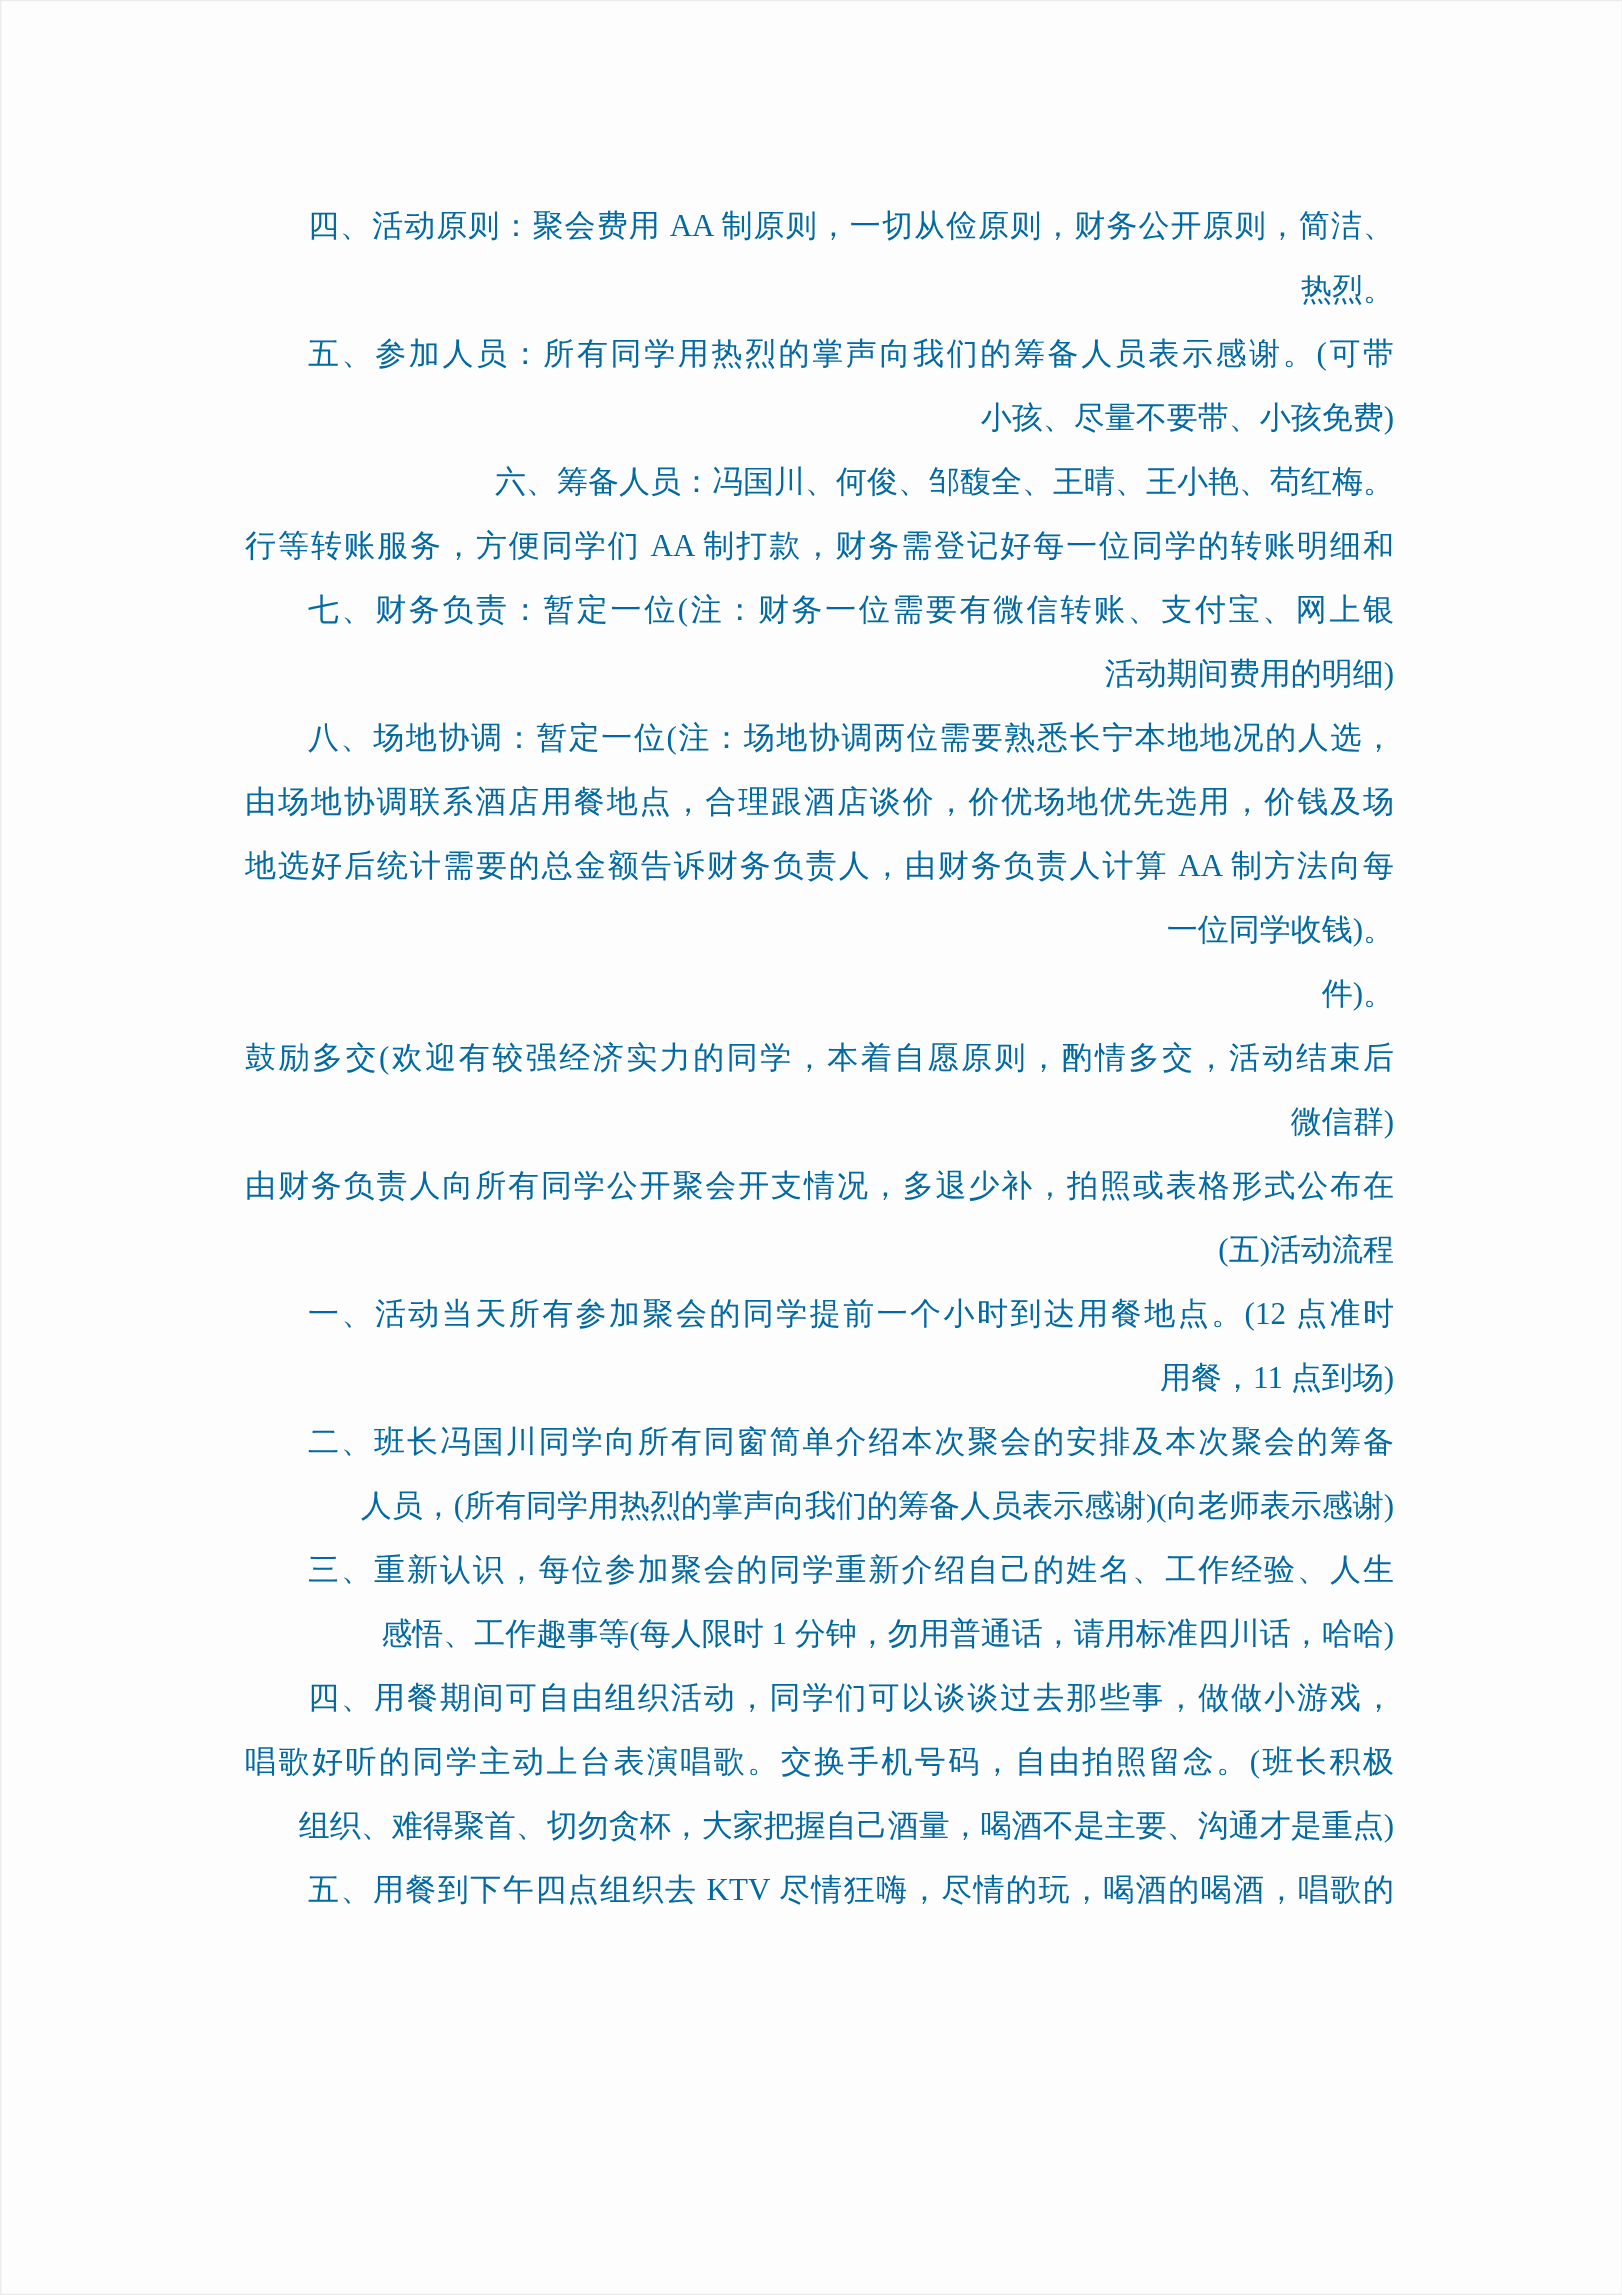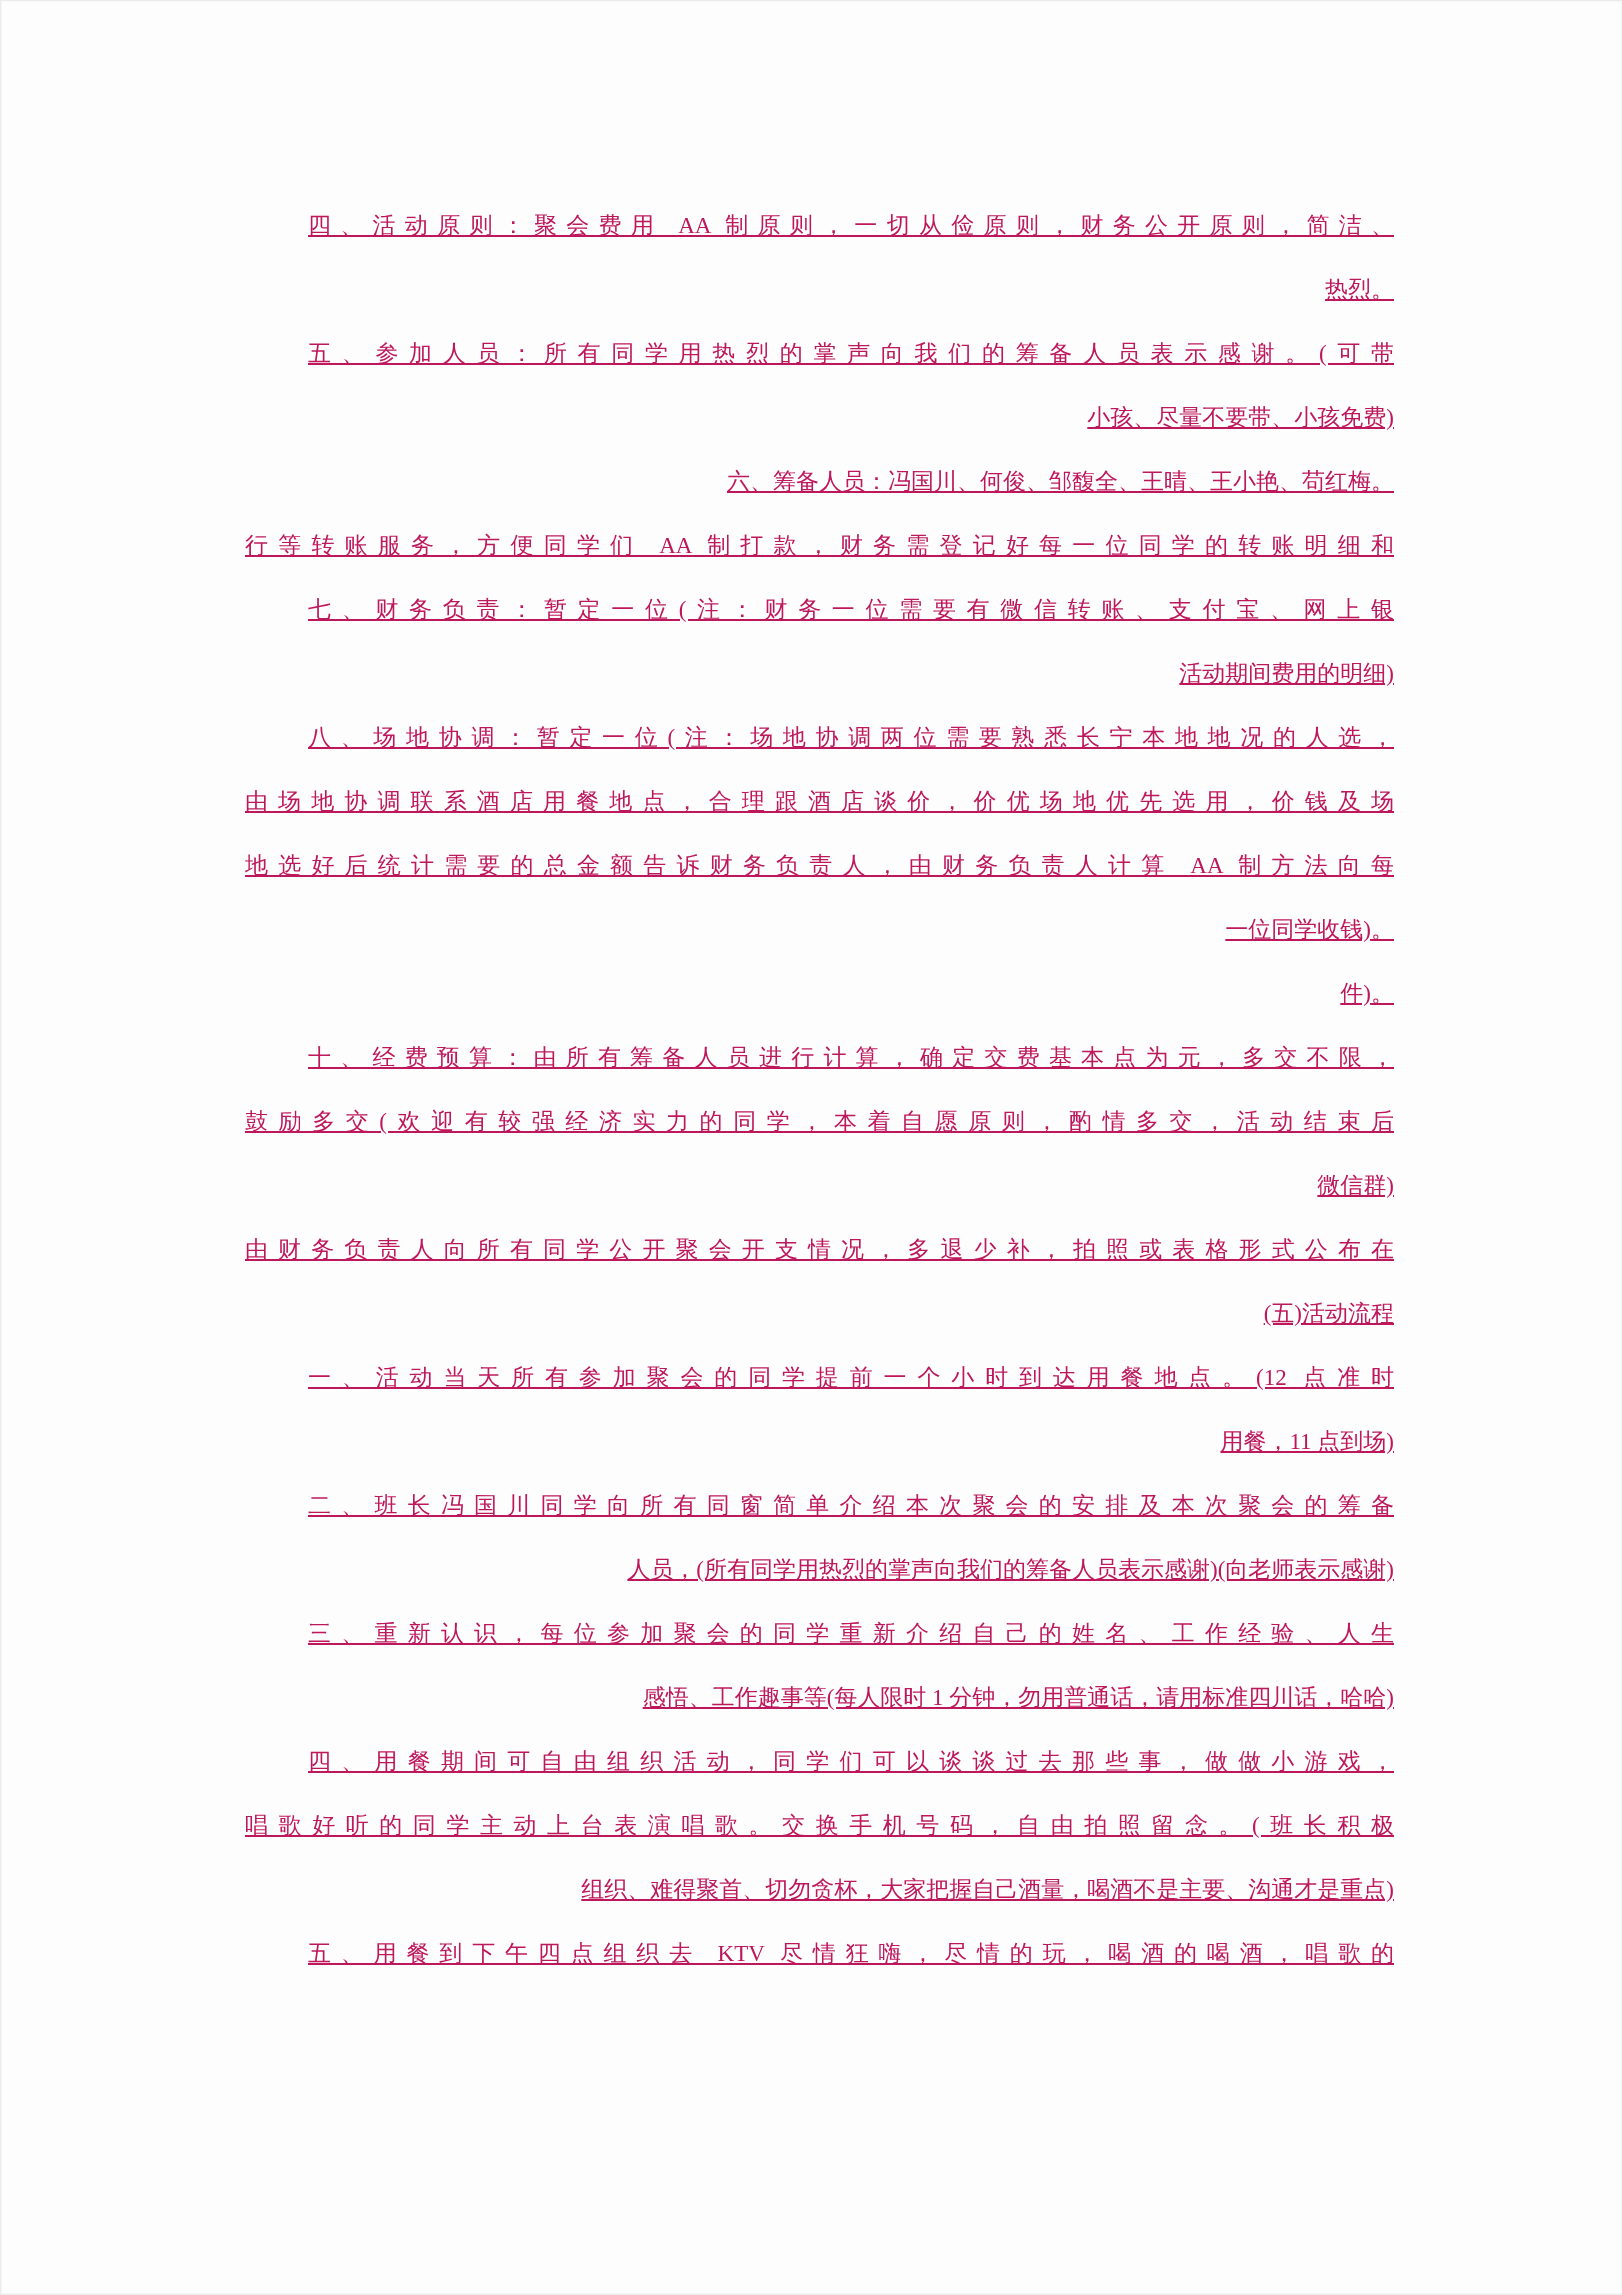--- a/index.html
+++ b/index.html
@@ -20,26 +20,25 @@
     box-shadow: inset 0 0 0 1.3px #ebebeb;
   }
   .text-block {
     position: absolute;
     left: 245px;
     top: 194px;
     width: 1149px;
   }
   .line {
     font-family: "Liberation Serif", "DejaVu Serif", serif;
-    font-size: 23px;
+    font-size: 31px;
     height: 64px;
     line-height: 64px;
-    color: #be185d;
+    color: #0369a1;
     letter-spacing: 0;
-    text-decoration: underline;
   }
   .line.indent {
     text-indent: 63px; 
   }
   .line.just {
     text-align: justify;
     text-align-last: justify;
   }
   .line.plain {
     text-align: right;
@@ -57,21 +56,20 @@
       <div class="line noindent plain">小孩、尽量不要带、小孩免费)</div>
       <div class="line indent plain">六、筹备人员：冯国川、何俊、邹馥全、王晴、王小艳、苟红梅。</div>
       <div class="line noindent just">行等转账服务，方便同学们 AA 制打款，财务需登记好每一位同学的转账明细和</div>
       <div class="line indent just">七、财务负责：暂定一位(注：财务一位需要有微信转账、支付宝、网上银</div>
       <div class="line noindent plain">活动期间费用的明细)</div>
       <div class="line indent just">八、场地协调：暂定一位(注：场地协调两位需要熟悉长宁本地地况的人选，</div>
       <div class="line noindent just">由场地协调联系酒店用餐地点，合理跟酒店谈价，价优场地优先选用，价钱及场</div>
       <div class="line noindent just">地选好后统计需要的总金额告诉财务负责人，由财务负责人计算 AA 制方法向每</div>
       <div class="line noindent plain">一位同学收钱)。</div>
       <div class="line noindent plain">件)。</div>
-      <div class="line indent just">十、经费预算：由所有筹备人员进行计算，确定交费基本点为元，多交不限，</div>
       <div class="line noindent just">鼓励多交(欢迎有较强经济实力的同学，本着自愿原则，酌情多交，活动结束后</div>
       <div class="line noindent plain">微信群)</div>
       <div class="line noindent just">由财务负责人向所有同学公开聚会开支情况，多退少补，拍照或表格形式公布在</div>
       <div class="line indent plain">(五)活动流程</div>
       <div class="line indent just">一、活动当天所有参加聚会的同学提前一个小时到达用餐地点。(12 点准时</div>
       <div class="line noindent plain">用餐，11 点到场)</div>
       <div class="line indent just">二、班长冯国川同学向所有同窗简单介绍本次聚会的安排及本次聚会的筹备</div>
       <div class="line noindent plain">人员，(所有同学用热烈的掌声向我们的筹备人员表示感谢)(向老师表示感谢)</div>
       <div class="line indent just">三、重新认识，每位参加聚会的同学重新介绍自己的姓名、工作经验、人生</div>
       <div class="line noindent plain">感悟、工作趣事等(每人限时 1 分钟，勿用普通话，请用标准四川话，哈哈)</div>

